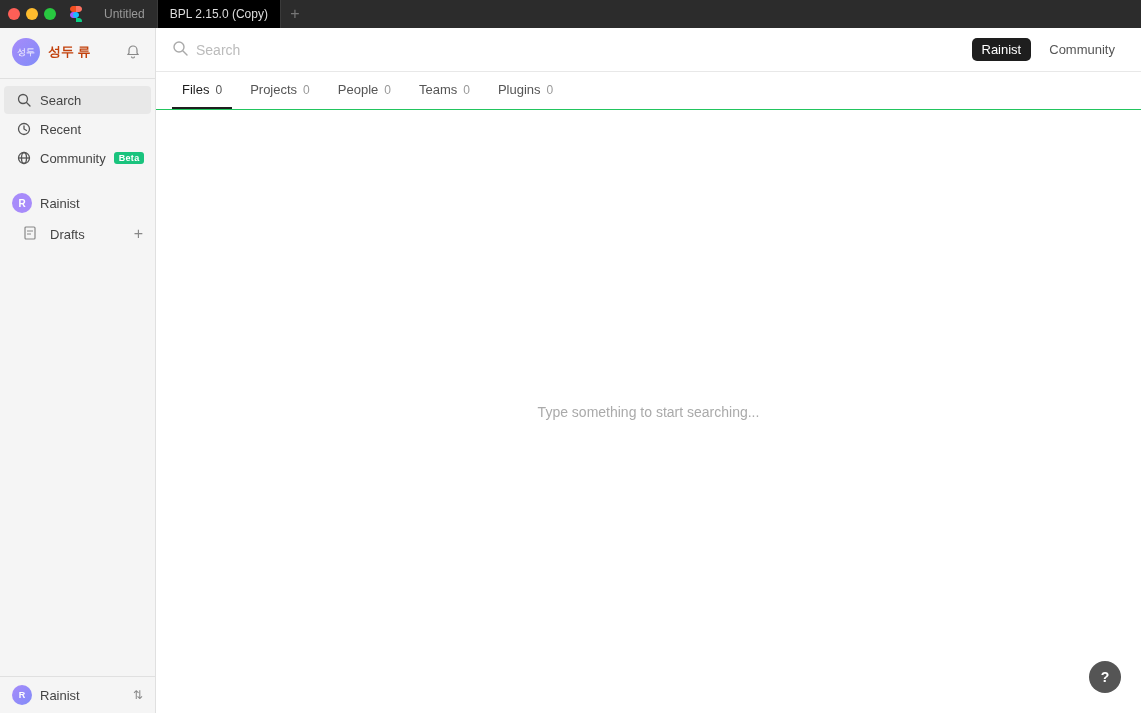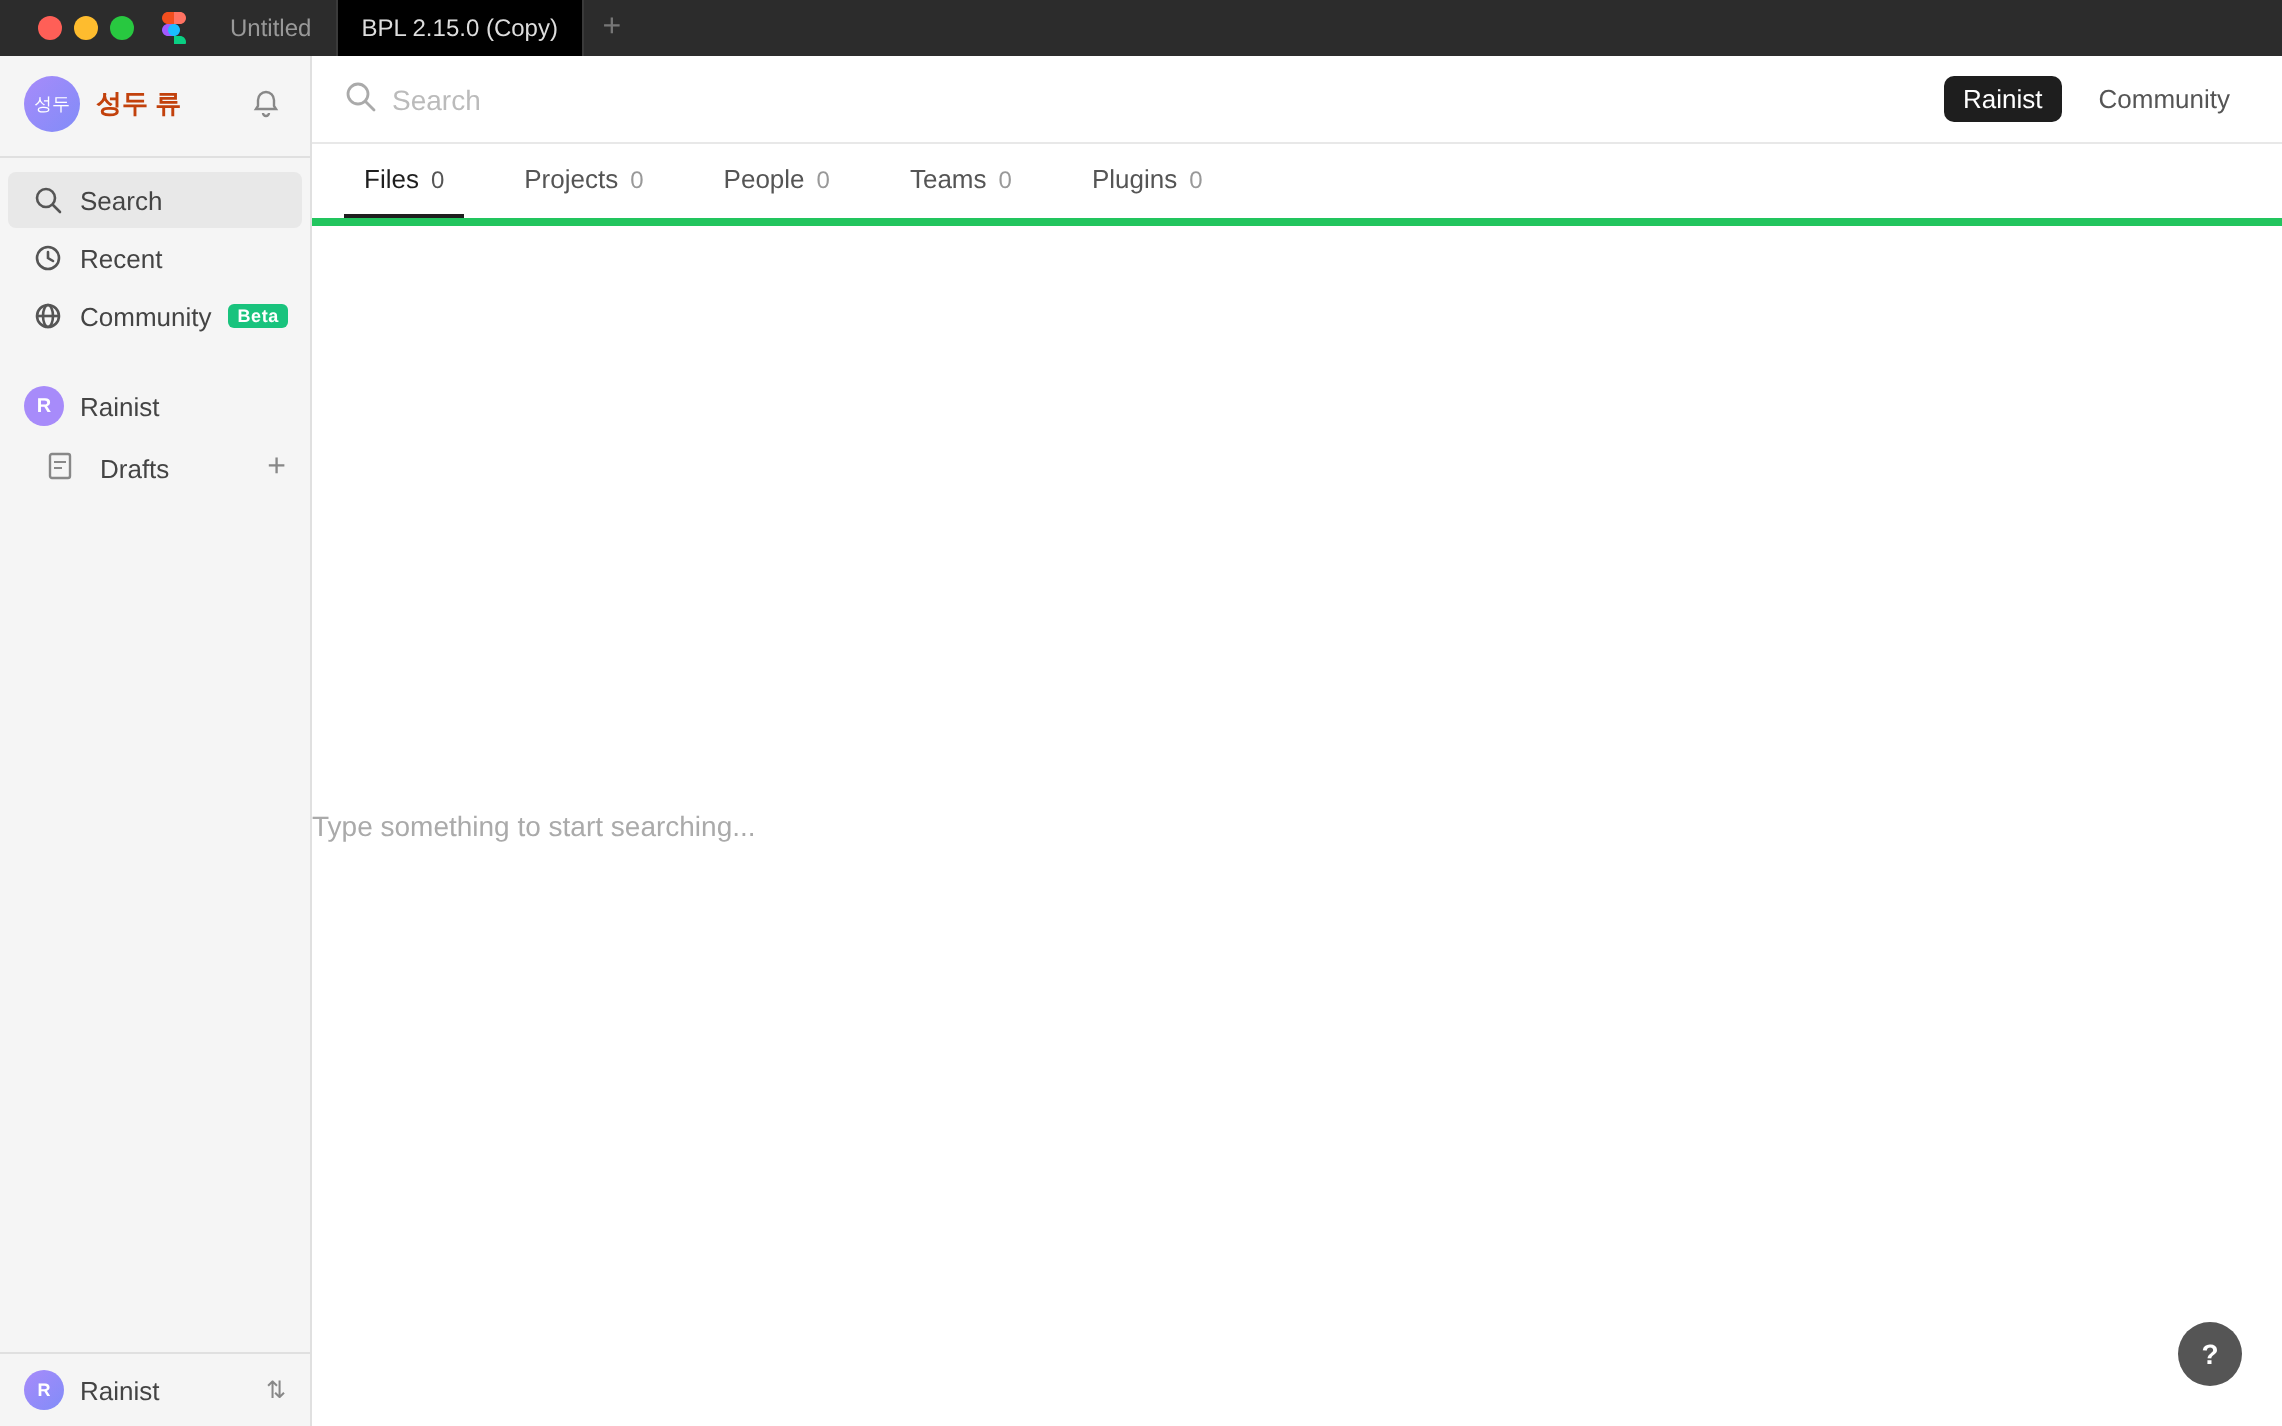--- a/index.html
+++ b/index.html
@@ -13,21 +13,21 @@
       display: flex;
       flex-direction: column;
     }
 
     
     .titlebar {
       background: #2c2c2c;
       height: 28px;
       display: flex;
       align-items: center;
-      padding: 0 19px;
+      padding: 0 8px;
       flex-shrink: 0;
       -webkit-app-region: drag;
     }
     .traffic-lights {
       display: flex;
       gap: 6px;
       margin-right: 12px;
     }
     .traffic-light {
       width: 12px;
@@ -287,22 +287,22 @@
     .scope-btn.inactive {
       background: transparent;
       color: #555;
     }
 
     
     .filter-tabs {
       display: flex;
       align-items: flex-end;
       padding: 0 16px;
-      border-bottom: 4px solid #22c55e;
-      gap: 20px;
+      border-bottom: 1px solid #22c55e;
+      gap: 8px;
     }
     .filter-tab {
       display: flex;
       align-items: center;
       gap: 6px;
       padding: 10px 10px;
       font-size: 13px;
       color: #555;
       cursor: pointer;
       border-bottom: 2px solid transparent;
@@ -347,21 +347,21 @@
       cursor: pointer;
       color: #666;
       font-size: 14px;
     }
 
     
     .empty-state {
       flex: 1;
       display: flex;
       align-items: center;
-      justify-content: flex-start;
+      justify-content: center;
       color: #aaa;
       font-size: 14px;
     }
 
     
     .help-btn {
       position: fixed;
       bottom: 20px;
       right: 20px;
       width: 32px;

